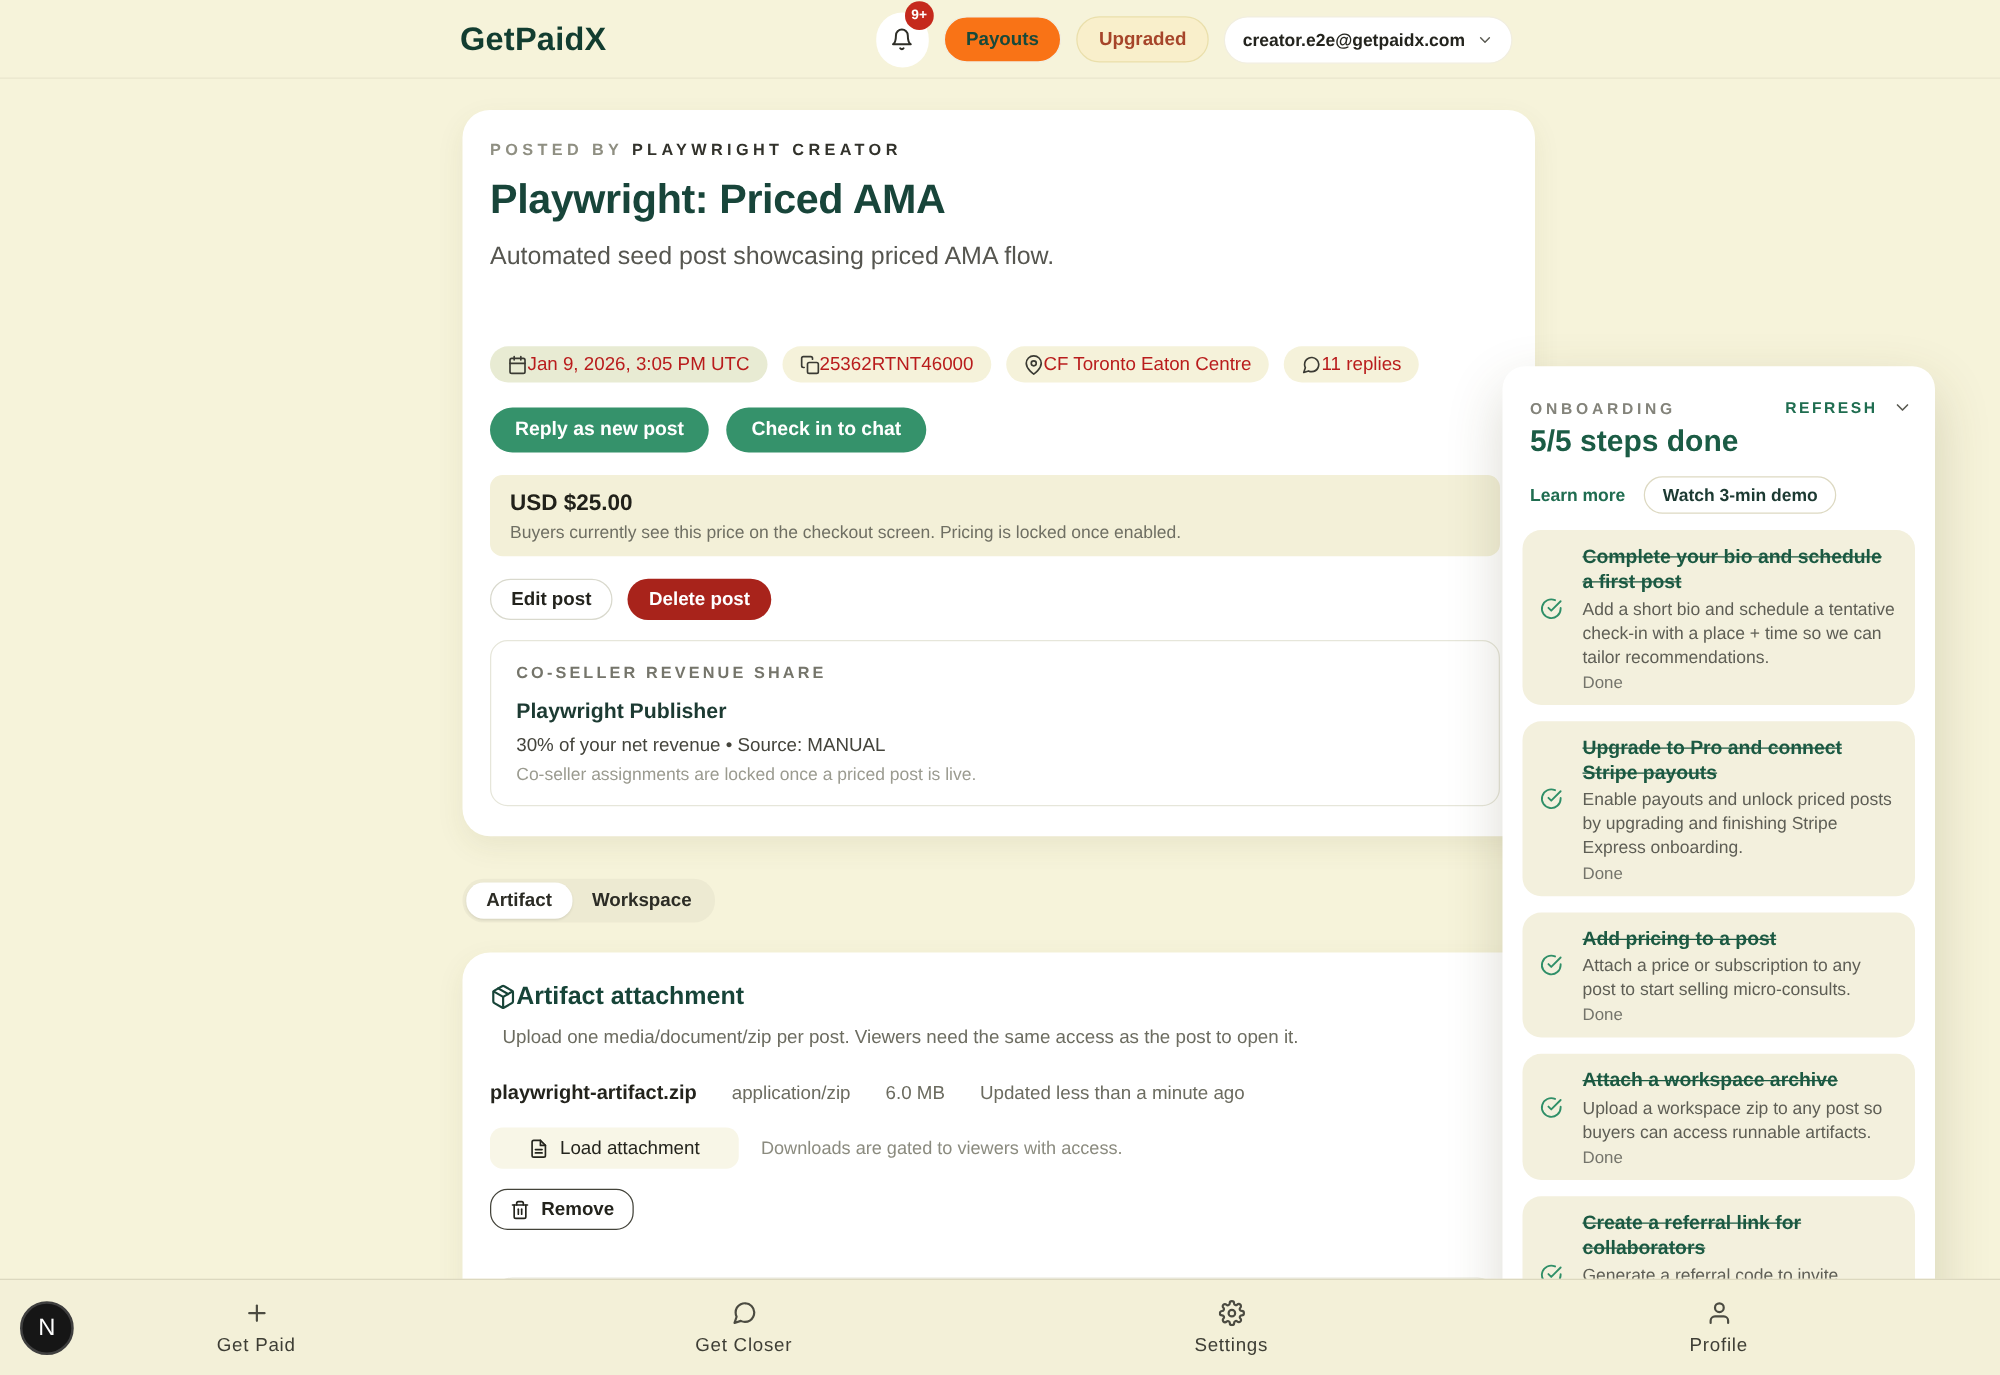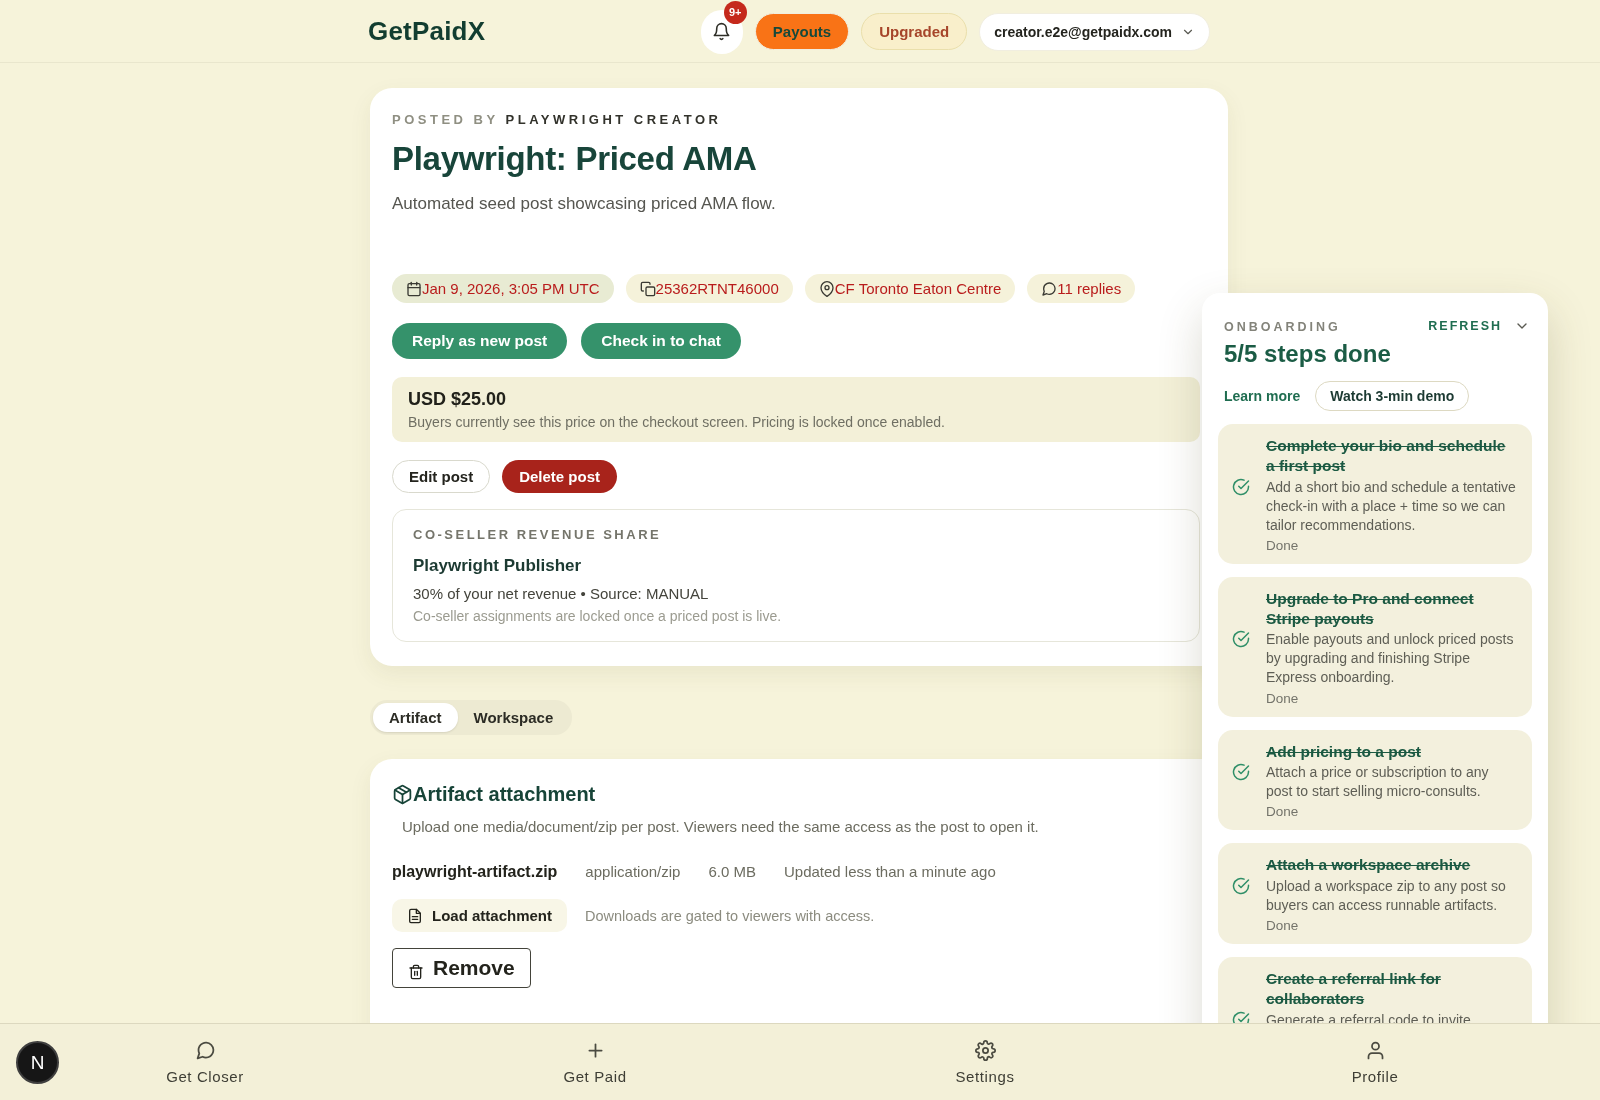--- a/index.html
+++ b/index.html
@@ -30,21 +30,21 @@
   .account svg { width:14px; height:14px; color:#5a5a52; }
 
   
   .main-col { position:absolute; left:370px; top:88px; width:858px; z-index:2; }
   .post-card { background:#fff; border-radius:22px; padding:24px 28px 24px 22px;
                box-shadow:0 8px 22px rgba(90,85,40,.08); }
   .eyebrow { font-size:13px; font-weight:700; letter-spacing:3.5px; }
   .eyebrow-prefix { color:#8f8f82; }
   .eyebrow-author { color:#32322b; }
   .post-title { margin-top:13px; font-size:33px; font-weight:700; color:#18453a; letter-spacing:-.3px; }
-  .post-desc { margin-top:16px; font-size:17px; color:#565650; }
+  .post-desc { margin-top:16px; font-size:20px; color:#565650; }
 
   .chip-row { margin-top:60px; display:flex; gap:12px; align-items:center; }
   .chip { display:inline-flex; align-items:center; gap:0; padding:6px 14px; border-radius:16px;
           background:#f5f2da; font-size:15px; color:#b91c1c; font-weight:400; white-space:nowrap; }
   .chip.date { background:#e8ebd3; }
   .chip svg { width:16px; height:16px; color:#3a3a33; flex:none; }
 
   .cta-row { margin-top:20px; display:flex; gap:14px; }
   .btn-green { background:#35926b; color:#fff; border-radius:19px; padding:9px 20px;
                font-size:15.5px; font-weight:700; border:none; cursor:pointer; }
@@ -73,25 +73,25 @@
                    padding:24px 28px 24px 22px; box-shadow:0 8px 22px rgba(90,85,40,.08); height:430px; }
   .artifact-head { display:flex; align-items:center; color:#174438; }
   .artifact-head svg { width:21px; height:21px; }
   .artifact-title { font-size:20px; font-weight:700; }
   .artifact-desc { margin-top:12px; font-size:15px; color:#6c6c60;margin-left:10px; }
   .file-row { margin-top:28px; display:flex; align-items:baseline; gap:28px; }
   .file-name { font-size:16px; font-weight:700; color:#23231c; }
   .file-meta { font-size:15px; color:#6c6c60; }
   .load-row { margin-top:18px; display:flex; align-items:center; gap:18px; }
   .btn-load { display:inline-flex; gap:9px; align-items:center; background:#f8f6e7; border:none;
-              border-radius:10px; padding:8px 15px; font-size:15px; font-weight:700; color:#24241d; cursor:pointer; }
+              border-radius:10px; padding:8px 31px; font-size:15px; font-weight:400; color:#24241d; cursor:pointer; }
   .btn-load svg, .btn-remove svg { width:16px; height:16px; }
   .gated { font-size:14.5px; color:#8b8b7f; }
   .btn-remove { margin-top:16px; display:inline-flex; gap:9px; align-items:flex-end; background:#fff;
-                border:1.5px solid #43433a; border-radius:4px; padding:7px 15px; font-size:21px;
+                border:1.5px solid #43433a; border-radius:14px; padding:7px 15px; font-size:15px;
                 font-weight:600; color:#23231c; cursor:pointer; }
   .lower-card { margin-top:38px; border:1px solid #e7e7db; border-radius:18px; height:220px; background:#fff; }
 
   
   .onboarding { position:absolute; left:1202px; top:293px; width:346px; background:#fff;
                 border-radius:18px; padding:16px; box-shadow:0 18px 45px rgba(80,75,35,.2); z-index:6; }
   .ob-top { display:flex; justify-content:space-between; align-items:flex-end; padding:2px 2px 0 6px;gap:10px; }
   .ob-eyebrow { font-size:12.5px; letter-spacing:3px; color:#83837a; font-weight:600; padding-top:2px; }
   .ob-controls { display:flex; align-items:center; gap:12px; margin-top:7px; }
   .ob-refresh { font-size:12.5px; letter-spacing:2px; color:#1f6d50; font-weight:700;
@@ -341,30 +341,30 @@
 
     </div>
 
   </div>
 
   <div class="watermark"></div>
 
   <div class="bottom-nav">
     <button class="nav-item">
       <svg class="icon" viewBox="0 0 24 24">
-          <path d="M21 11.5a8.38 8.38 0 0 1-.9 3.8 8.5 8.5 0 0 1-7.6 4.7 8.38 8.38 0 0 1-3.8-.9L3 21l1.9-5.7a8.38 8.38 0 0 1-.9-3.8 8.5 8.5 0 0 1 4.7-7.6 8.38 8.38 0 0 1 3.8-.9h.5a8.48 8.48 0 0 1 8 8v.5z"></path>
-        </svg>
-      <span class="nav-label">Get Closer</span>
-    </button>
-    <button class="nav-item">
-      <svg class="icon" viewBox="0 0 24 24">
           <line x1="12" y1="5" x2="12" y2="19"></line>
           <line x1="5" y1="12" x2="19" y2="12"></line>
         </svg>
       <span class="nav-label">Get Paid</span>
+    </button>
+    <button class="nav-item">
+      <svg class="icon" viewBox="0 0 24 24">
+          <path d="M21 11.5a8.38 8.38 0 0 1-.9 3.8 8.5 8.5 0 0 1-7.6 4.7 8.38 8.38 0 0 1-3.8-.9L3 21l1.9-5.7a8.38 8.38 0 0 1-.9-3.8 8.5 8.5 0 0 1 4.7-7.6 8.38 8.38 0 0 1 3.8-.9h.5a8.48 8.48 0 0 1 8 8v.5z"></path>
+        </svg>
+      <span class="nav-label">Get Closer</span>
     </button>
     <button class="nav-item">
       <svg class="icon" viewBox="0 0 24 24">
           <circle cx="12" cy="12" r="3"></circle>
           <path d="M19.4 15a1.65 1.65 0 0 0 .33 1.82l.06.06a2 2 0 0 1 0 2.83 2 2 0 0 1-2.83 0l-.06-.06a1.65 1.65 0 0 0-1.82-.33 1.65 1.65 0 0 0-1 1.51V21a2 2 0 0 1-2 2 2 2 0 0 1-2-2v-.09A1.65 1.65 0 0 0 9 19.4a1.65 1.65 0 0 0-1.82.33l-.06.06a2 2 0 0 1-2.83 0 2 2 0 0 1 0-2.83l.06-.06a1.65 1.65 0 0 0 .33-1.82 1.65 1.65 0 0 0-1.51-1H3a2 2 0 0 1-2-2 2 2 0 0 1 2-2h.09A1.65 1.65 0 0 0 4.6 9a1.65 1.65 0 0 0-.33-1.82l-.06-.06a2 2 0 0 1 0-2.83 2 2 0 0 1 2.83 0l.06.06a1.65 1.65 0 0 0 1.82.33H9a1.65 1.65 0 0 0 1-1.51V3a2 2 0 0 1 2-2 2 2 0 0 1 2 2v.09a1.65 1.65 0 0 0 1 1.51 1.65 1.65 0 0 0 1.82-.33l.06-.06a2 2 0 0 1 2.83 0 2 2 0 0 1 0 2.83l-.06.06a1.65 1.65 0 0 0-.33 1.82V9a1.65 1.65 0 0 0 1.51 1H21a2 2 0 0 1 2 2 2 2 0 0 1-2 2h-.09a1.65 1.65 0 0 0-1.51 1z"></path>
         </svg>
       <span class="nav-label">Settings</span>
     </button>
     <button class="nav-item">
       <svg class="icon" viewBox="0 0 24 24">

